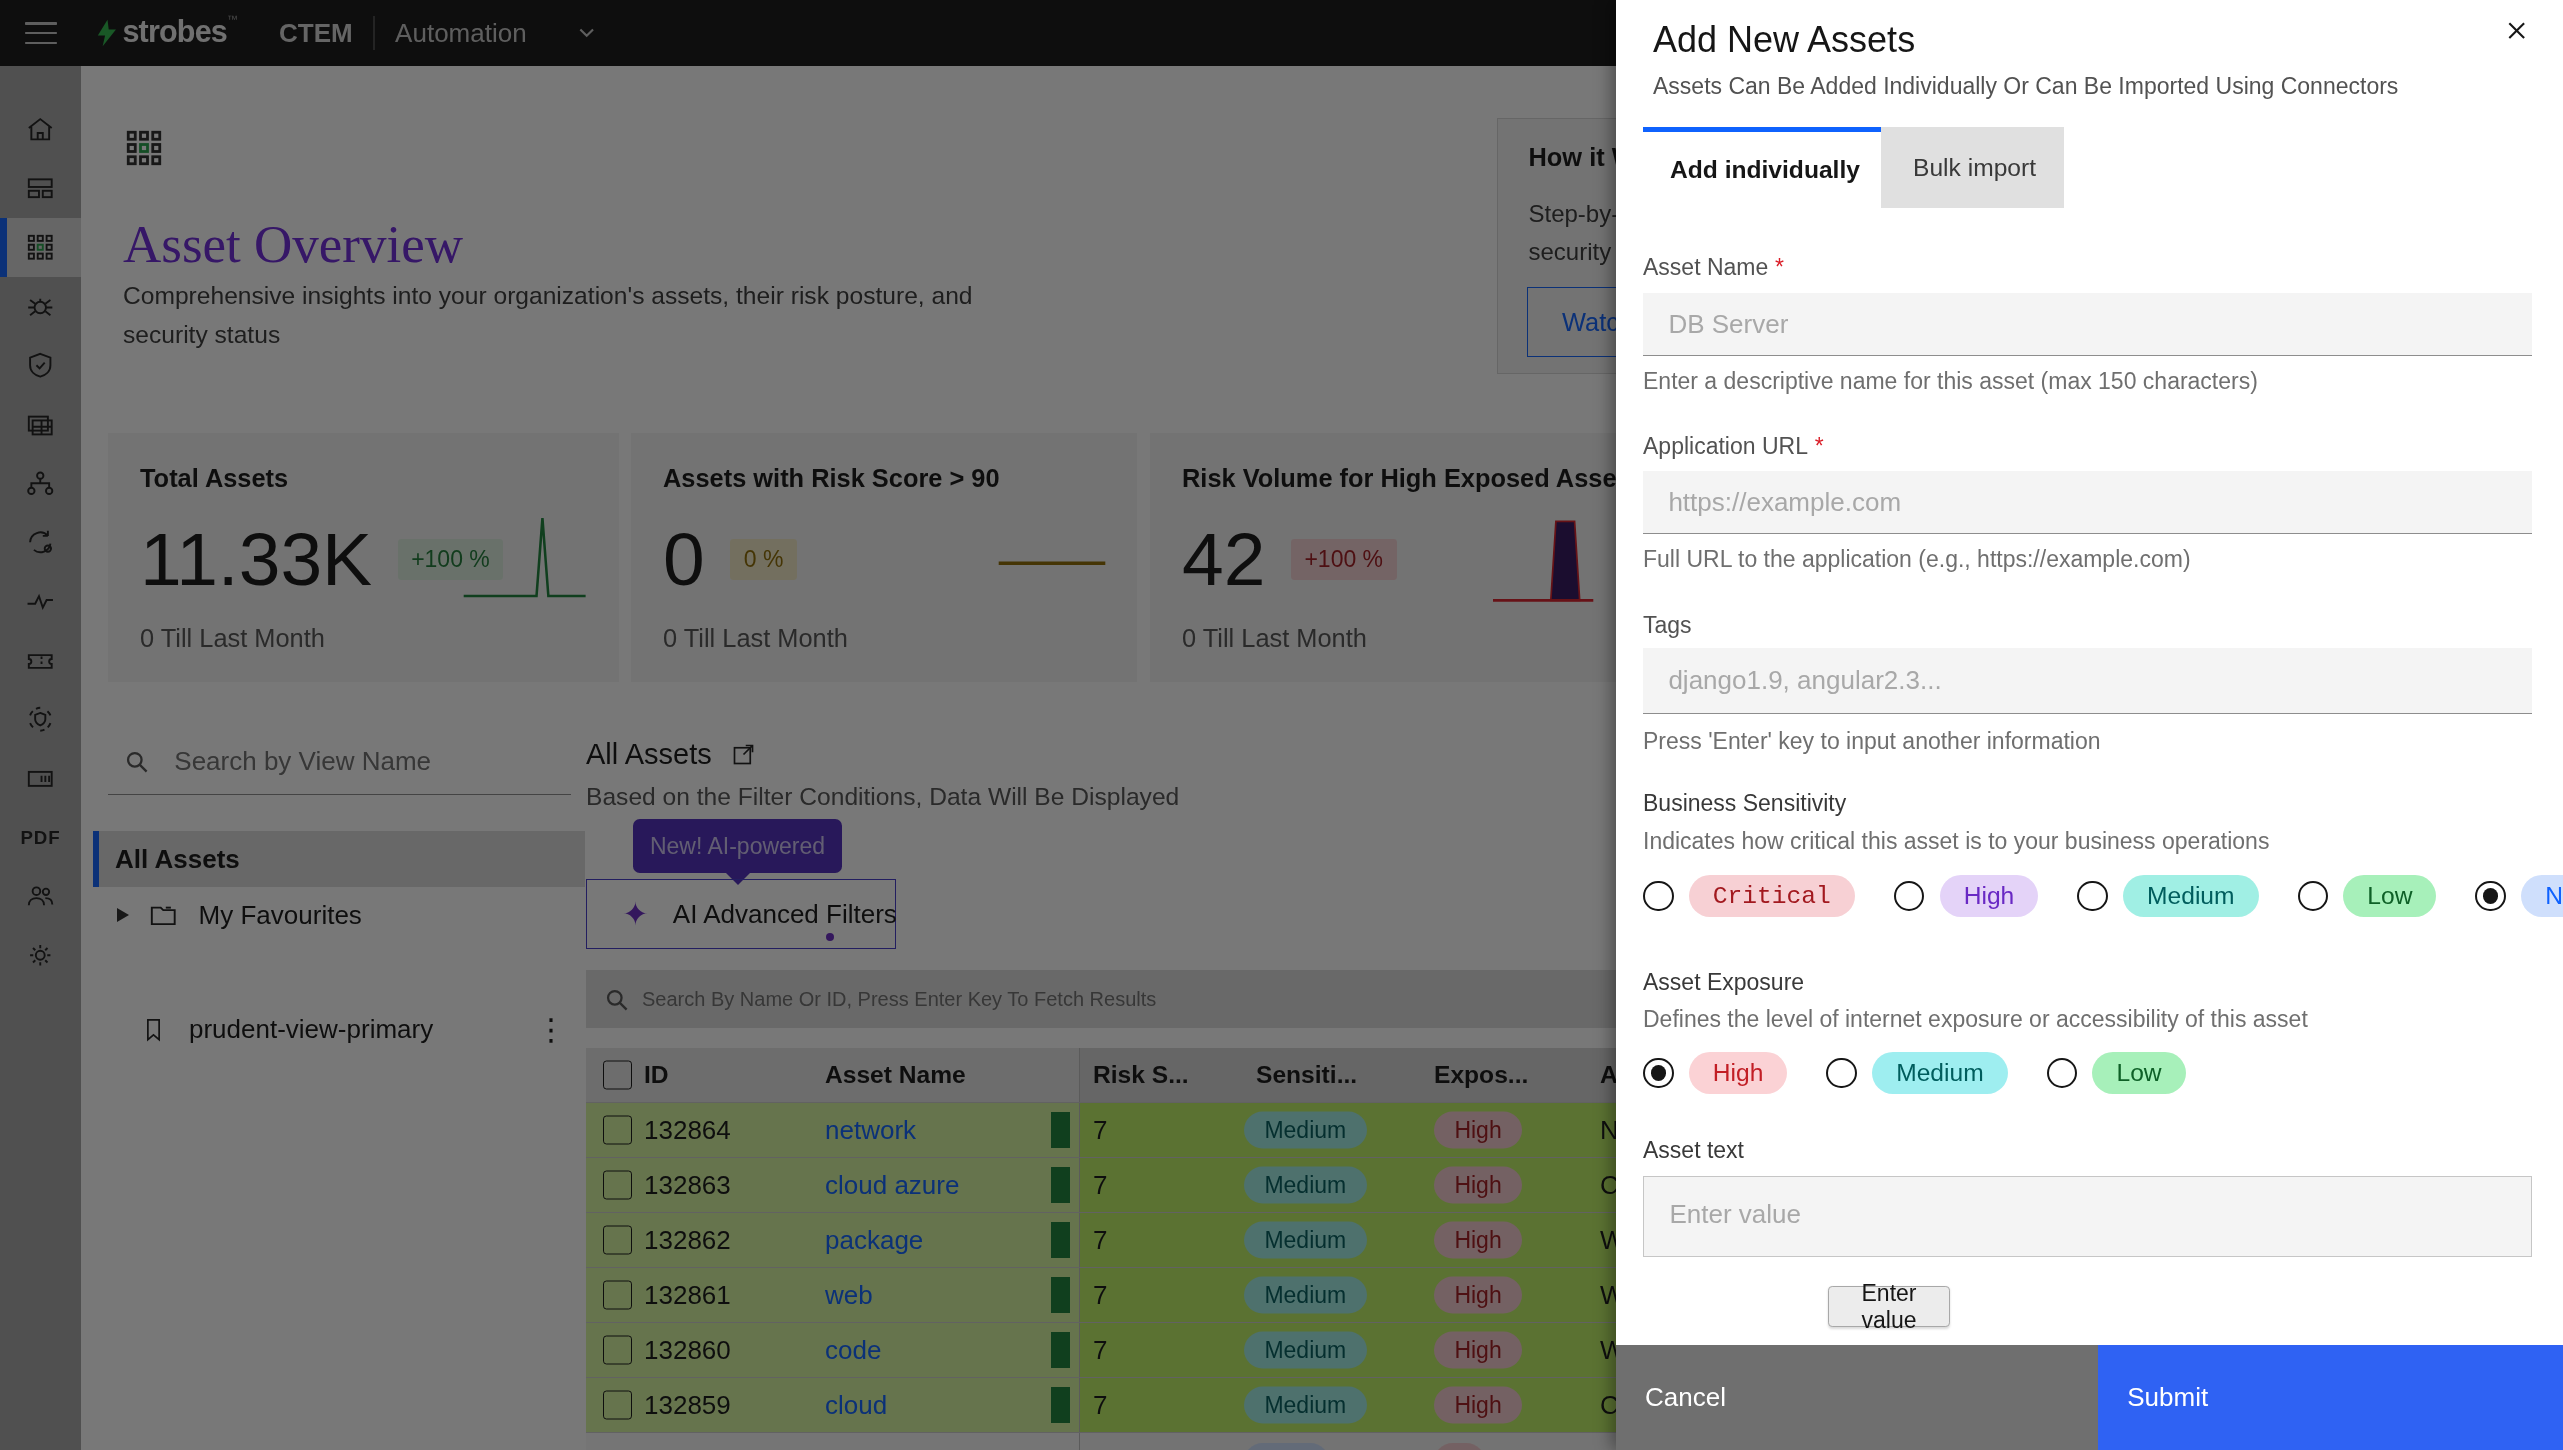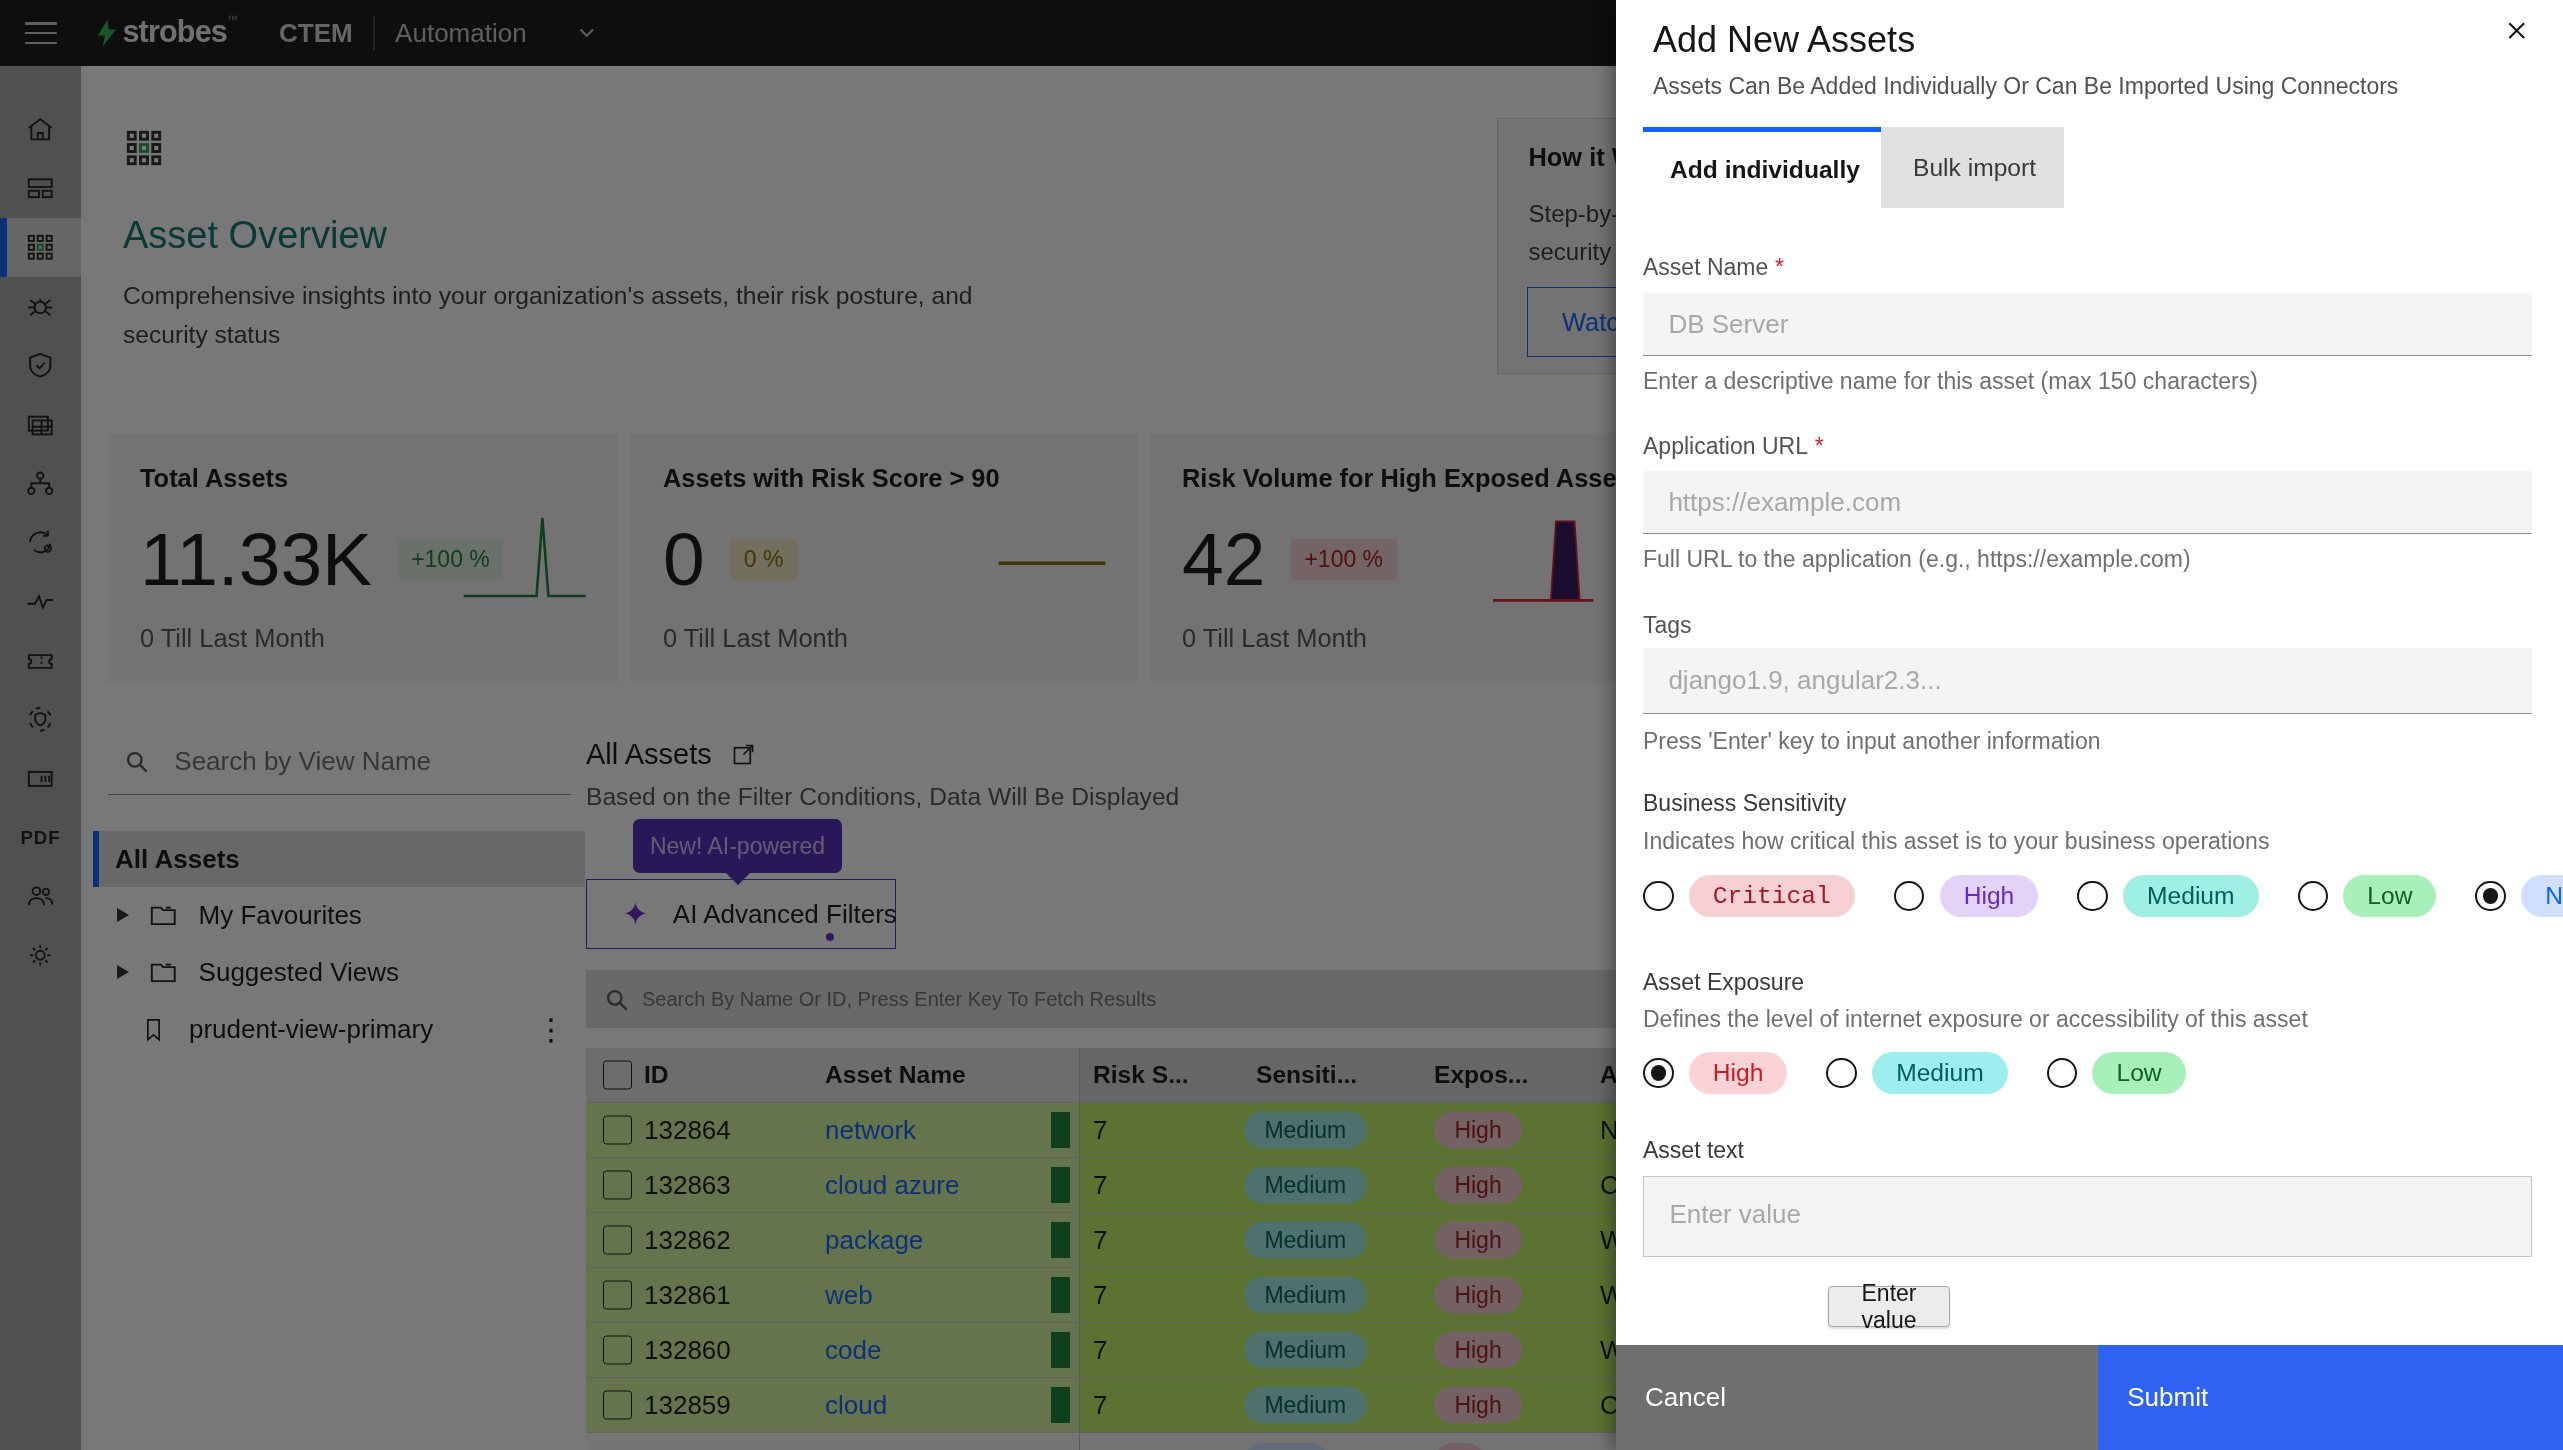--- a/index.html
+++ b/index.html
@@ -22,21 +22,21 @@
   
   #sidebar{position:absolute;left:0;top:66px;width:81px;height:1384px;background:#a6a6a6;z-index:5;padding-top:34px;}
   .side-item{position:relative;width:81px;height:59px;display:flex;align-items:center;justify-content:center;cursor:pointer;}
   .side-item.active{background:rgba(248,248,248,.6);}
   .side-item.active::before{content:"";position:absolute;left:0;top:0;bottom:0;width:6.8px;background:#0f62fe;}
   .side-item svg{width:30.5px;height:30.5px;stroke:#1d1d1d;fill:none;stroke-width:1.5;}
   .pdf-txt{font-size:18.7px;font-weight:700;color:#1d1d1d;letter-spacing:0.8px;}
 
   
   #main{position:absolute;left:81px;top:66px;width:2482px;height:1384px;background:#ffffff;z-index:1;}
-  .page-title{font-size:38px;color:#0f766e;font-weight:400;}
+  .page-title{font-size:53px;color:#6d28d9;font-weight:400;font-family:Liberation Serif, serif;}
   .page-desc{font-size:24.6px;color:#393939;line-height:39px;width:916px;}
 
   .how-card{position:absolute;left:1416px;top:52px;width:356px;height:256px;background:#f4f4f4;border:0.8px solid #d8d8d8;overflow:hidden;}
   .how-title{position:absolute;left:30.5px;top:24px;font-size:25.4px;font-weight:700;color:#161616;white-space:nowrap;}
   .how-line{position:absolute;left:30.5px;font-size:24px;color:#393939;white-space:nowrap;}
   .watch-btn{position:absolute;left:29px;top:168px;width:314px;height:70px;border:1.7px solid #0f62fe;color:#0f62fe;font-size:25.4px;display:flex;align-items:center;padding-left:34px;background:transparent;white-space:nowrap;cursor:pointer;}
 
   .stat-card{position:absolute;top:367px;height:249px;background:#f4f4f4;padding:30.5px 32px;}
   .stat-title{font-size:25.4px;font-weight:600;color:#161616;white-space:nowrap;}
   .stat-valrow{position:absolute;left:32px;top:89px;display:flex;align-items:center;}
@@ -330,30 +330,20 @@
     <div class="vp-row" style="top:821px;">
       <span class="tri-right"></span>
       <span class="vp-icon">
           <svg width="30.5" height="30.5" viewBox="0 0 24 24" class="lineic">
             <path d="M3 6 H10 L12 8 H21 V19 H3 Z"></path>
             <path d="M14 6 H18"></path>
           </svg>
         </span>
       <span class="vp-label" style="margin-left:20.4px;">My Favourites</span>
     </div>
-    <div class="vp-row" style="top:878px;">
-      <span class="tri-right"></span>
-      <span class="vp-icon">
-          <svg width="30.5" height="30.5" viewBox="0 0 24 24" class="lineic">
-            <path d="M3 6 H10 L12 8 H21 V19 H3 Z"></path>
-            <path d="M14 6 H18"></path>
-          </svg>
-        </span>
-      <span class="vp-label" style="margin-left:20.4px;">Suggested Views</span>
-    </div>
     <div class="vp-row" style="top:935px;">
       <span class="vp-icon" style="margin-left:47px;">
           <svg width="27" height="27" viewBox="0 0 24 24" class="lineic">
             <path d="M7 3.5 H17 V21 L12 16.8 L7 21 Z"></path>
           </svg>
         </span>
       <span class="vp-label" style="margin-left:22px;">prudent-view-primary</span>
       <span class="kebab">⋮</span>
     </div>
 

